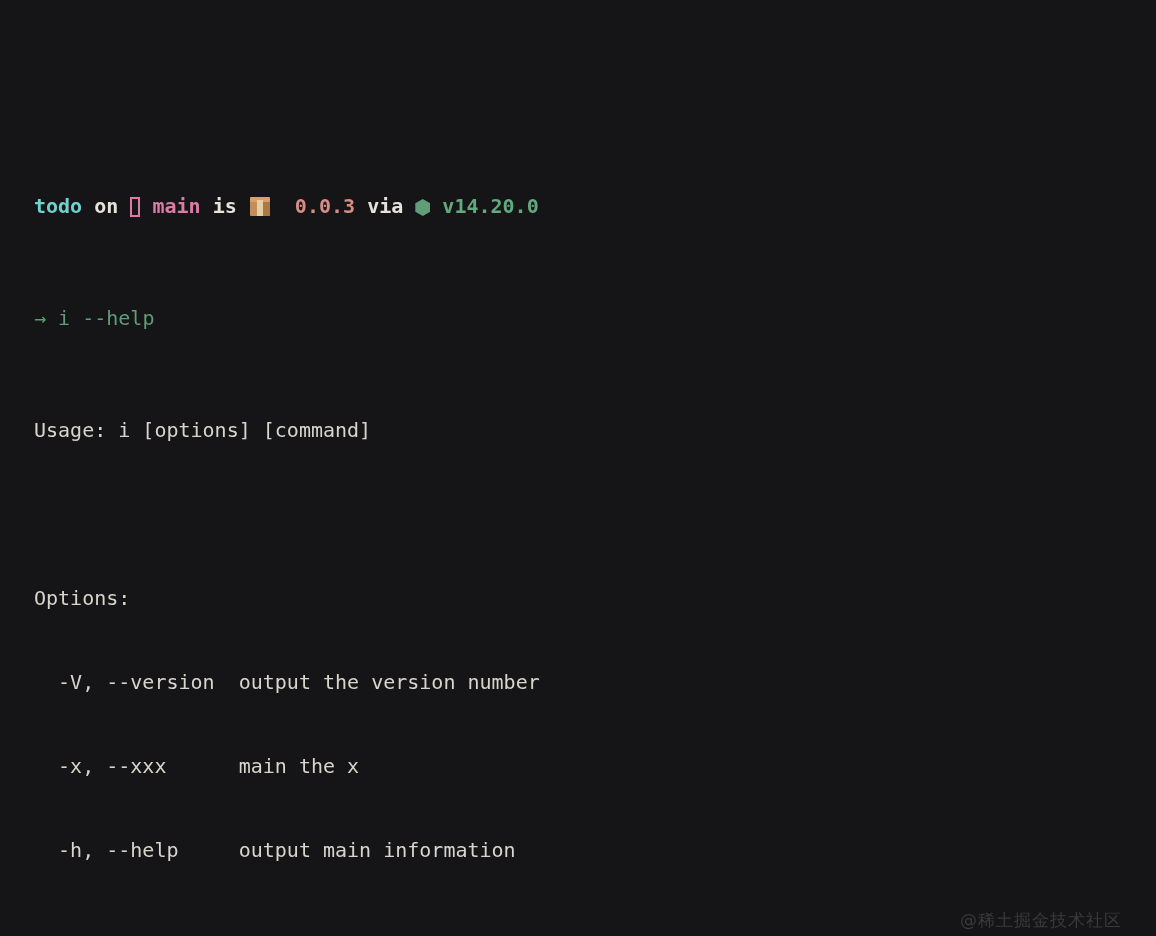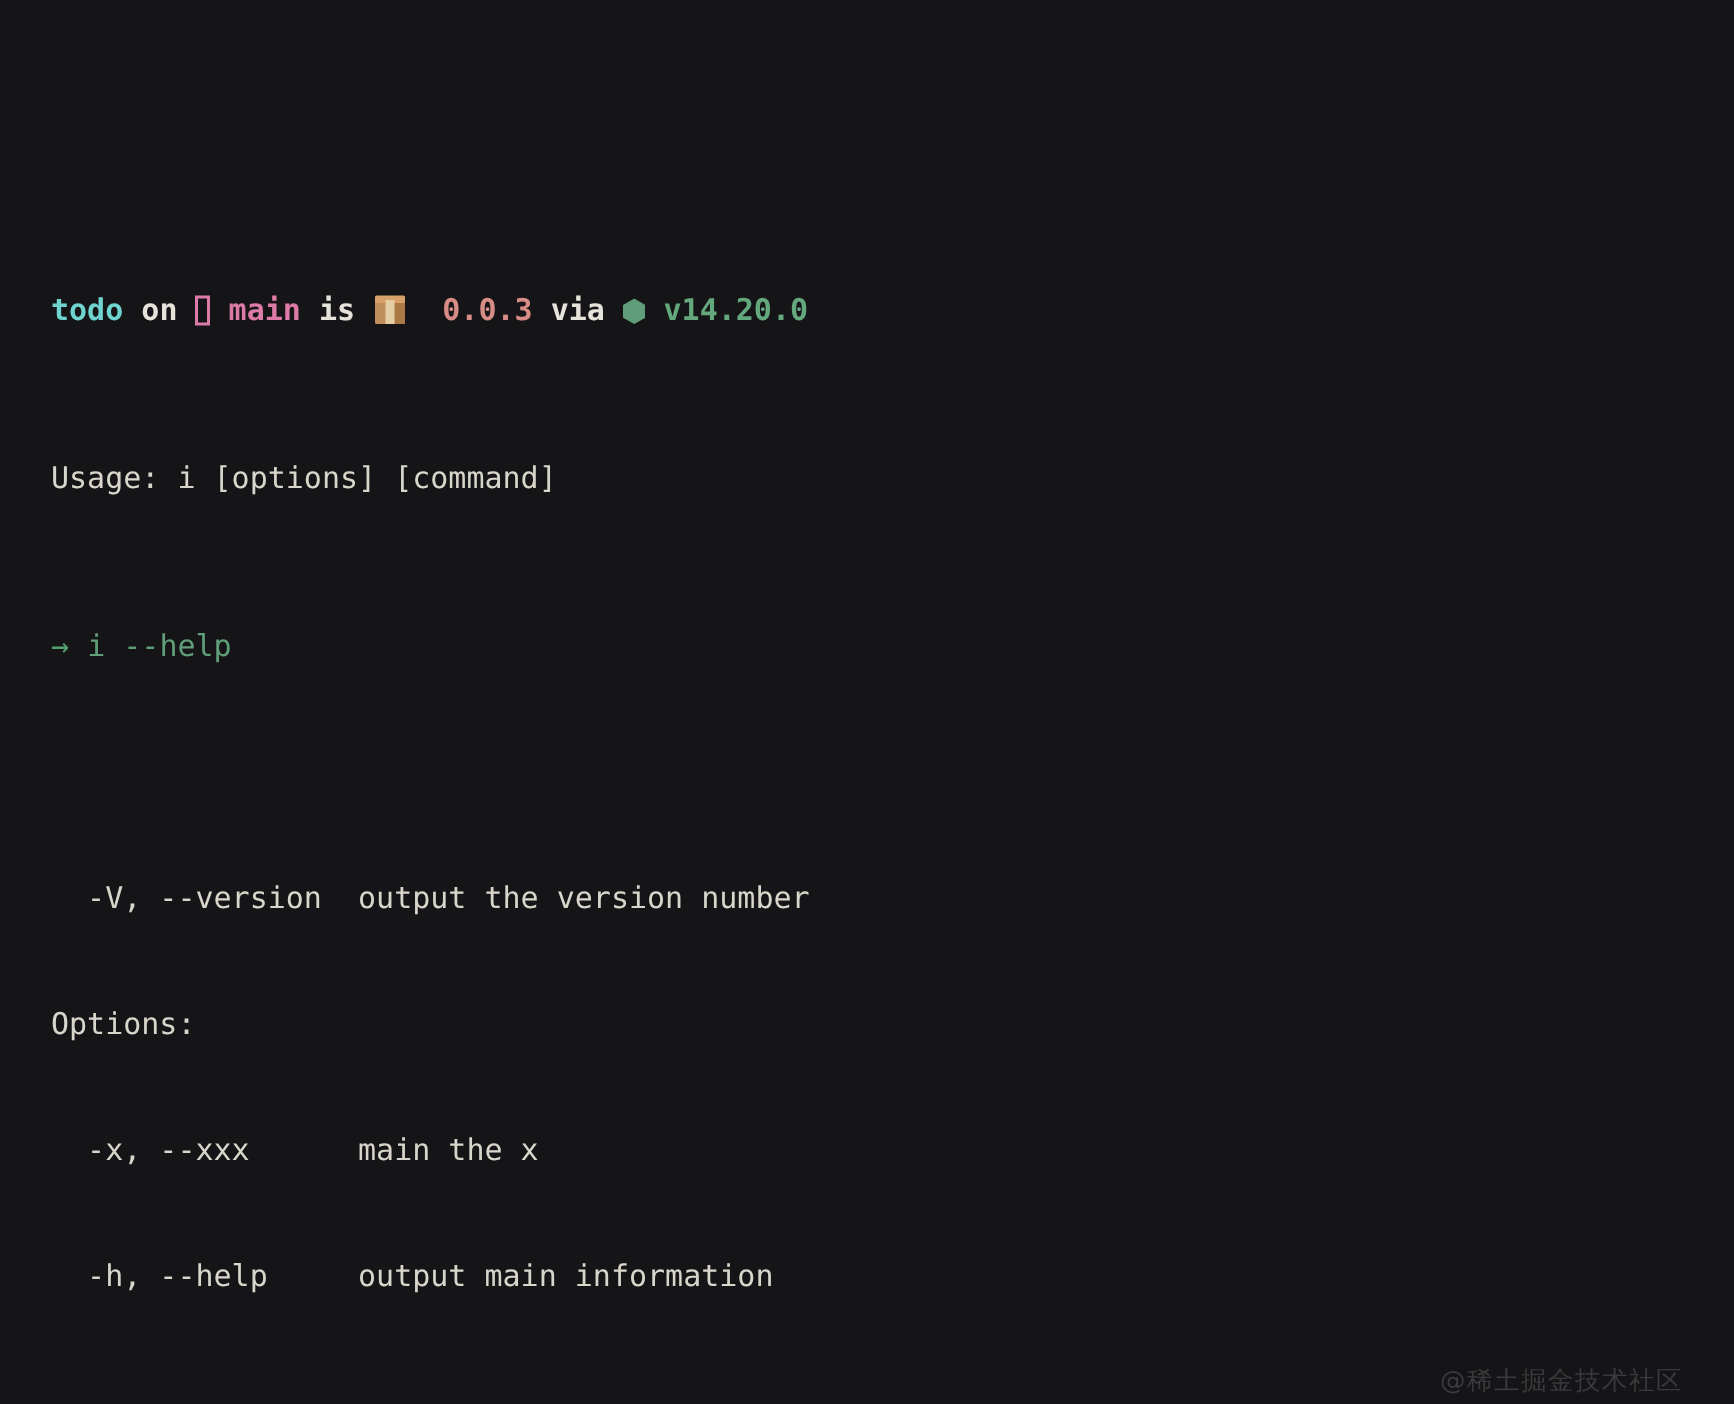--- a/index.html
+++ b/index.html
@@ -103,26 +103,26 @@
 </style>
 </head>
 <body>
 
 <div id="terminal">
   <div class="term-body">
 
     
     <div class="line"><span class="c-dir">todo</span><span class="c-plainb"> </span><span class="c-plainb">on</span><span class="c-plainb"> </span><span class="tofu"></span><span class="c-plainb"> </span><span class="c-branch">main</span><span class="c-plainb"> </span><span class="c-plainb">is</span><span class="c-plainb"> </span><span class="boxemoji"><span class="b-body"></span><span class="b-shadow"></span><span class="b-lid"></span><span class="b-tape"></span></span><span class="c-plainb">  </span><span class="c-pkg">0.0.3</span><span class="c-plainb"> </span><span class="c-plainb">via</span><span class="c-plainb"> </span><span class="hexicon"></span><span class="c-plainb"> </span><span class="c-node">v14.20.0</span></div>
 
+    <div class="line"><span class="c-arrow">→</span><span class="c-plain"> </span><span class="c-cmd">i --help</span></div>
+
     <div class="line c-out">Usage: i [options] [command]</div>
-
-    <div class="line"><span class="c-arrow">→</span><span class="c-plain"> </span><span class="c-cmd">i --help</span></div>
     <div class="line c-out blank"></div>
+    <div class="line c-out">Options:</div>
     <div class="line c-out">  -V, --version  output the version number</div>
-    <div class="line c-out">Options:</div>
     <div class="line c-out">  -x, --xxx      main the x</div>
     <div class="line c-out">  -h, --help     output main information</div>
     <div class="line c-out blank"></div>
     
     
     
 
     
 
     

